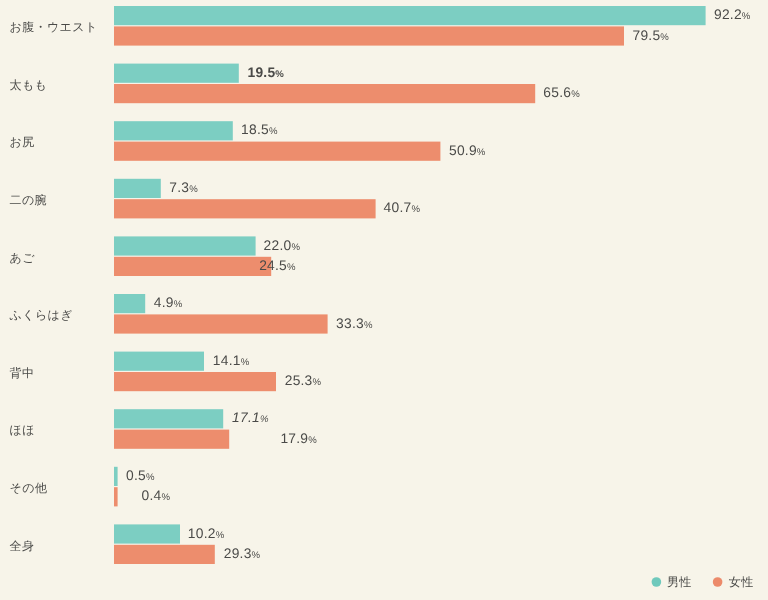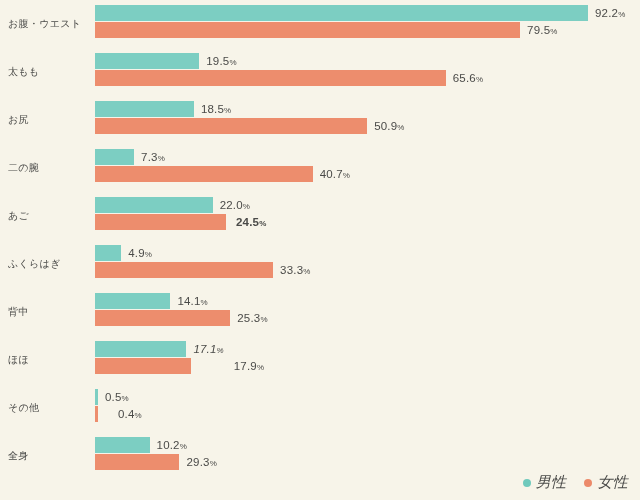--- a/index.html
+++ b/index.html
@@ -91,24 +91,23 @@
   }
   .legend-dot {
     width: 8px;
     height: 8px;
     border-radius: 50%;
     display: inline-block;
   }
   .legend-dot.male   { background: #6fc9bc; }
   .legend-dot.female { background: #ec8a6a; }
   .legend-label {
-    font-size: 15px;
+    font-size: 10px;
     color: #4a4a48;
     letter-spacing: 0.3px;
-    font-style: italic;
   }
 </style>
 </head>
 <body>
 
 <div id="chart-root">
   <div class="rows-area">
       <div class="bar-row" style="top: 5px;">
         <div class="row-label">お腹・ウエスト</div>
         <div class="bars-wrap">
@@ -120,21 +119,21 @@
             <div class="bar female" style="width: 425.092px;"></div>
             <div class="bar-value" style="left: 432.092px;"><span>79.5</span><span class="pct">%</span></div>
           </div>
         </div>
       </div>
       <div class="bar-row" style="top: 53px;">
         <div class="row-label">太もも</div>
         <div class="bars-wrap">
           <div class="bar-line">
             <div class="bar male" style="width: 104.268px;"></div>
-            <div class="bar-value" style="left: 111.268px;"><span>19.5</span><span class="pct">%</span></div>
+            <div class="bar-value" style="left: 111.268px; font-weight: bold;"><span>19.5</span><span class="pct">%</span></div>
           </div>
           <div class="bar-line">
             <div class="bar female" style="width: 350.768px;"></div>
             <div class="bar-value" style="left: 357.768px;"><span>65.6</span><span class="pct">%</span></div>
           </div>
         </div>
       </div>
       <div class="bar-row" style="top: 101px;">
         <div class="row-label">お尻</div>
         <div class="bars-wrap">
@@ -163,21 +162,21 @@
       </div>
       <div class="bar-row" style="top: 197px;">
         <div class="row-label">あご</div>
         <div class="bars-wrap">
           <div class="bar-line">
             <div class="bar male" style="width: 117.636px;"></div>
             <div class="bar-value" style="left: 124.636px;"><span>22.0</span><span class="pct">%</span></div>
           </div>
           <div class="bar-line">
             <div class="bar female" style="width: 131.003px;"></div>
-            <div class="bar-value" style="left: 141px; font-weight: bold;"><span>24.5</span><span class="pct">%</span></div>
+            <div class="bar-value" style="left: 121px;"><span>24.5</span><span class="pct">%</span></div>
           </div>
         </div>
       </div>
       <div class="bar-row" style="top: 245px;">
         <div class="row-label">ふくらはぎ</div>
         <div class="bars-wrap">
           <div class="bar-line">
             <div class="bar male" style="width: 26.2007px;"></div>
             <div class="bar-value" style="left: 33.2007px;"><span>4.9</span><span class="pct">%</span></div>
           </div>

